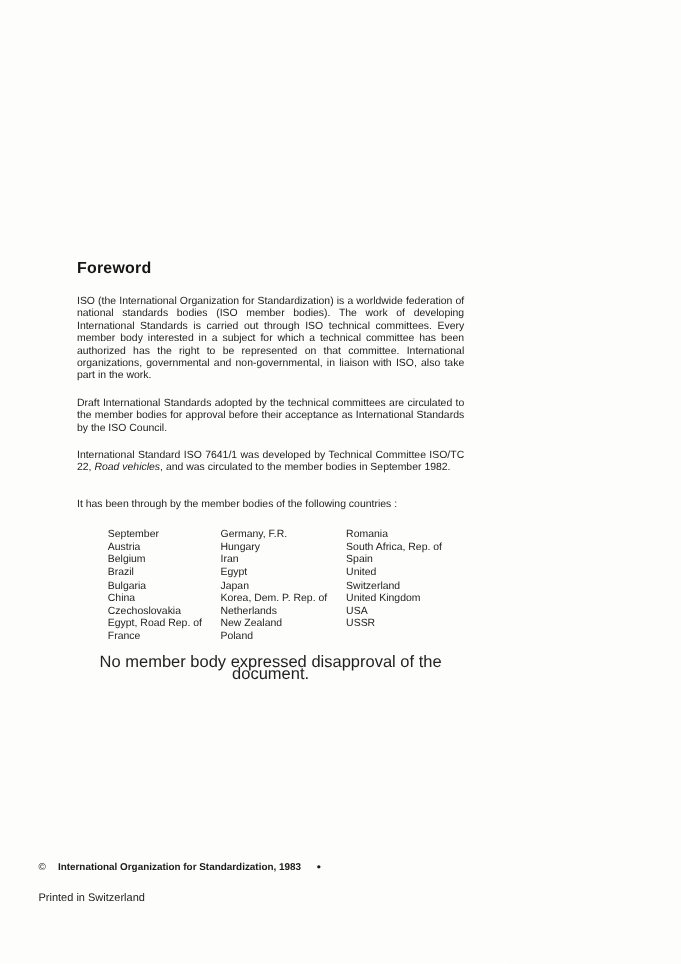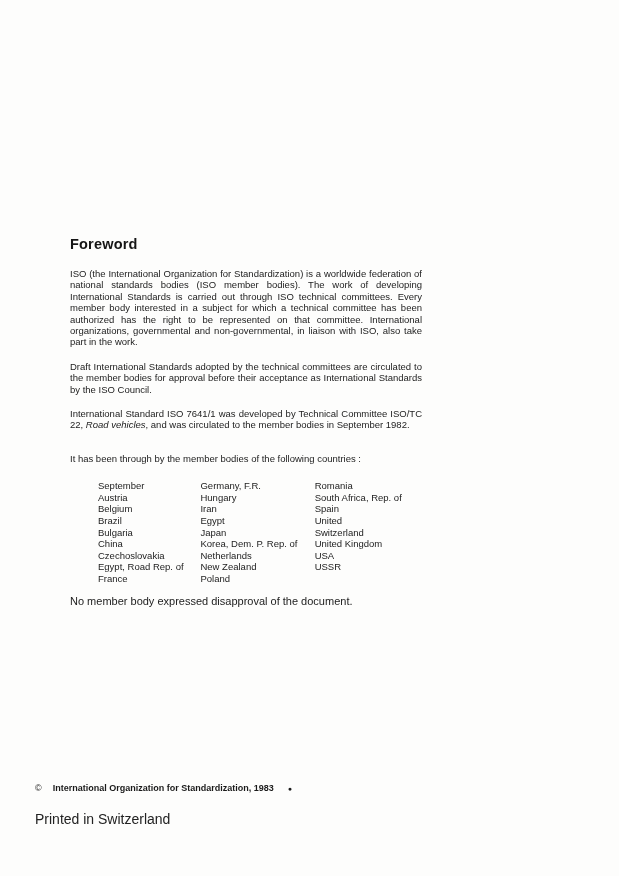--- a/index.html
+++ b/index.html
@@ -61,24 +61,25 @@
     line-height: 11.6px;
     color: #222222;
   }
   .countries .col1 { width: 105px; }
   .countries .col2 { width: 117px; }
   .countries .col3 { width: 110px; }
   .country-item {
     white-space: nowrap;
   }
   p.closing {
-    font-size: 11px;
+    font-size: 15px;
     line-height: 11.4px;
     margin: 11px 0 0 0;
     color: #222222;
+    text-align: center;
   }
   .footer {
     position: absolute;
     left: 35px;
     top: 783px;
     width: 400px;
   }
   .copyright-line {
     font-size: 9px;
     font-weight: bold;
@@ -88,21 +89,21 @@
   }
   .copyright-symbol {
     font-weight: normal;
     margin-right: 11px;
   }
   .copyright-bullet {
     margin-left: 14px;
     font-size: 7px;
   }
   .printed-line {
-    font-size: 14px;
+    font-size: 10px;
     font-weight: normal;
     color: #222222;
     margin-top: 18px;
   }
 </style>
 </head>
 <body>
 
 <div class="page">
 

